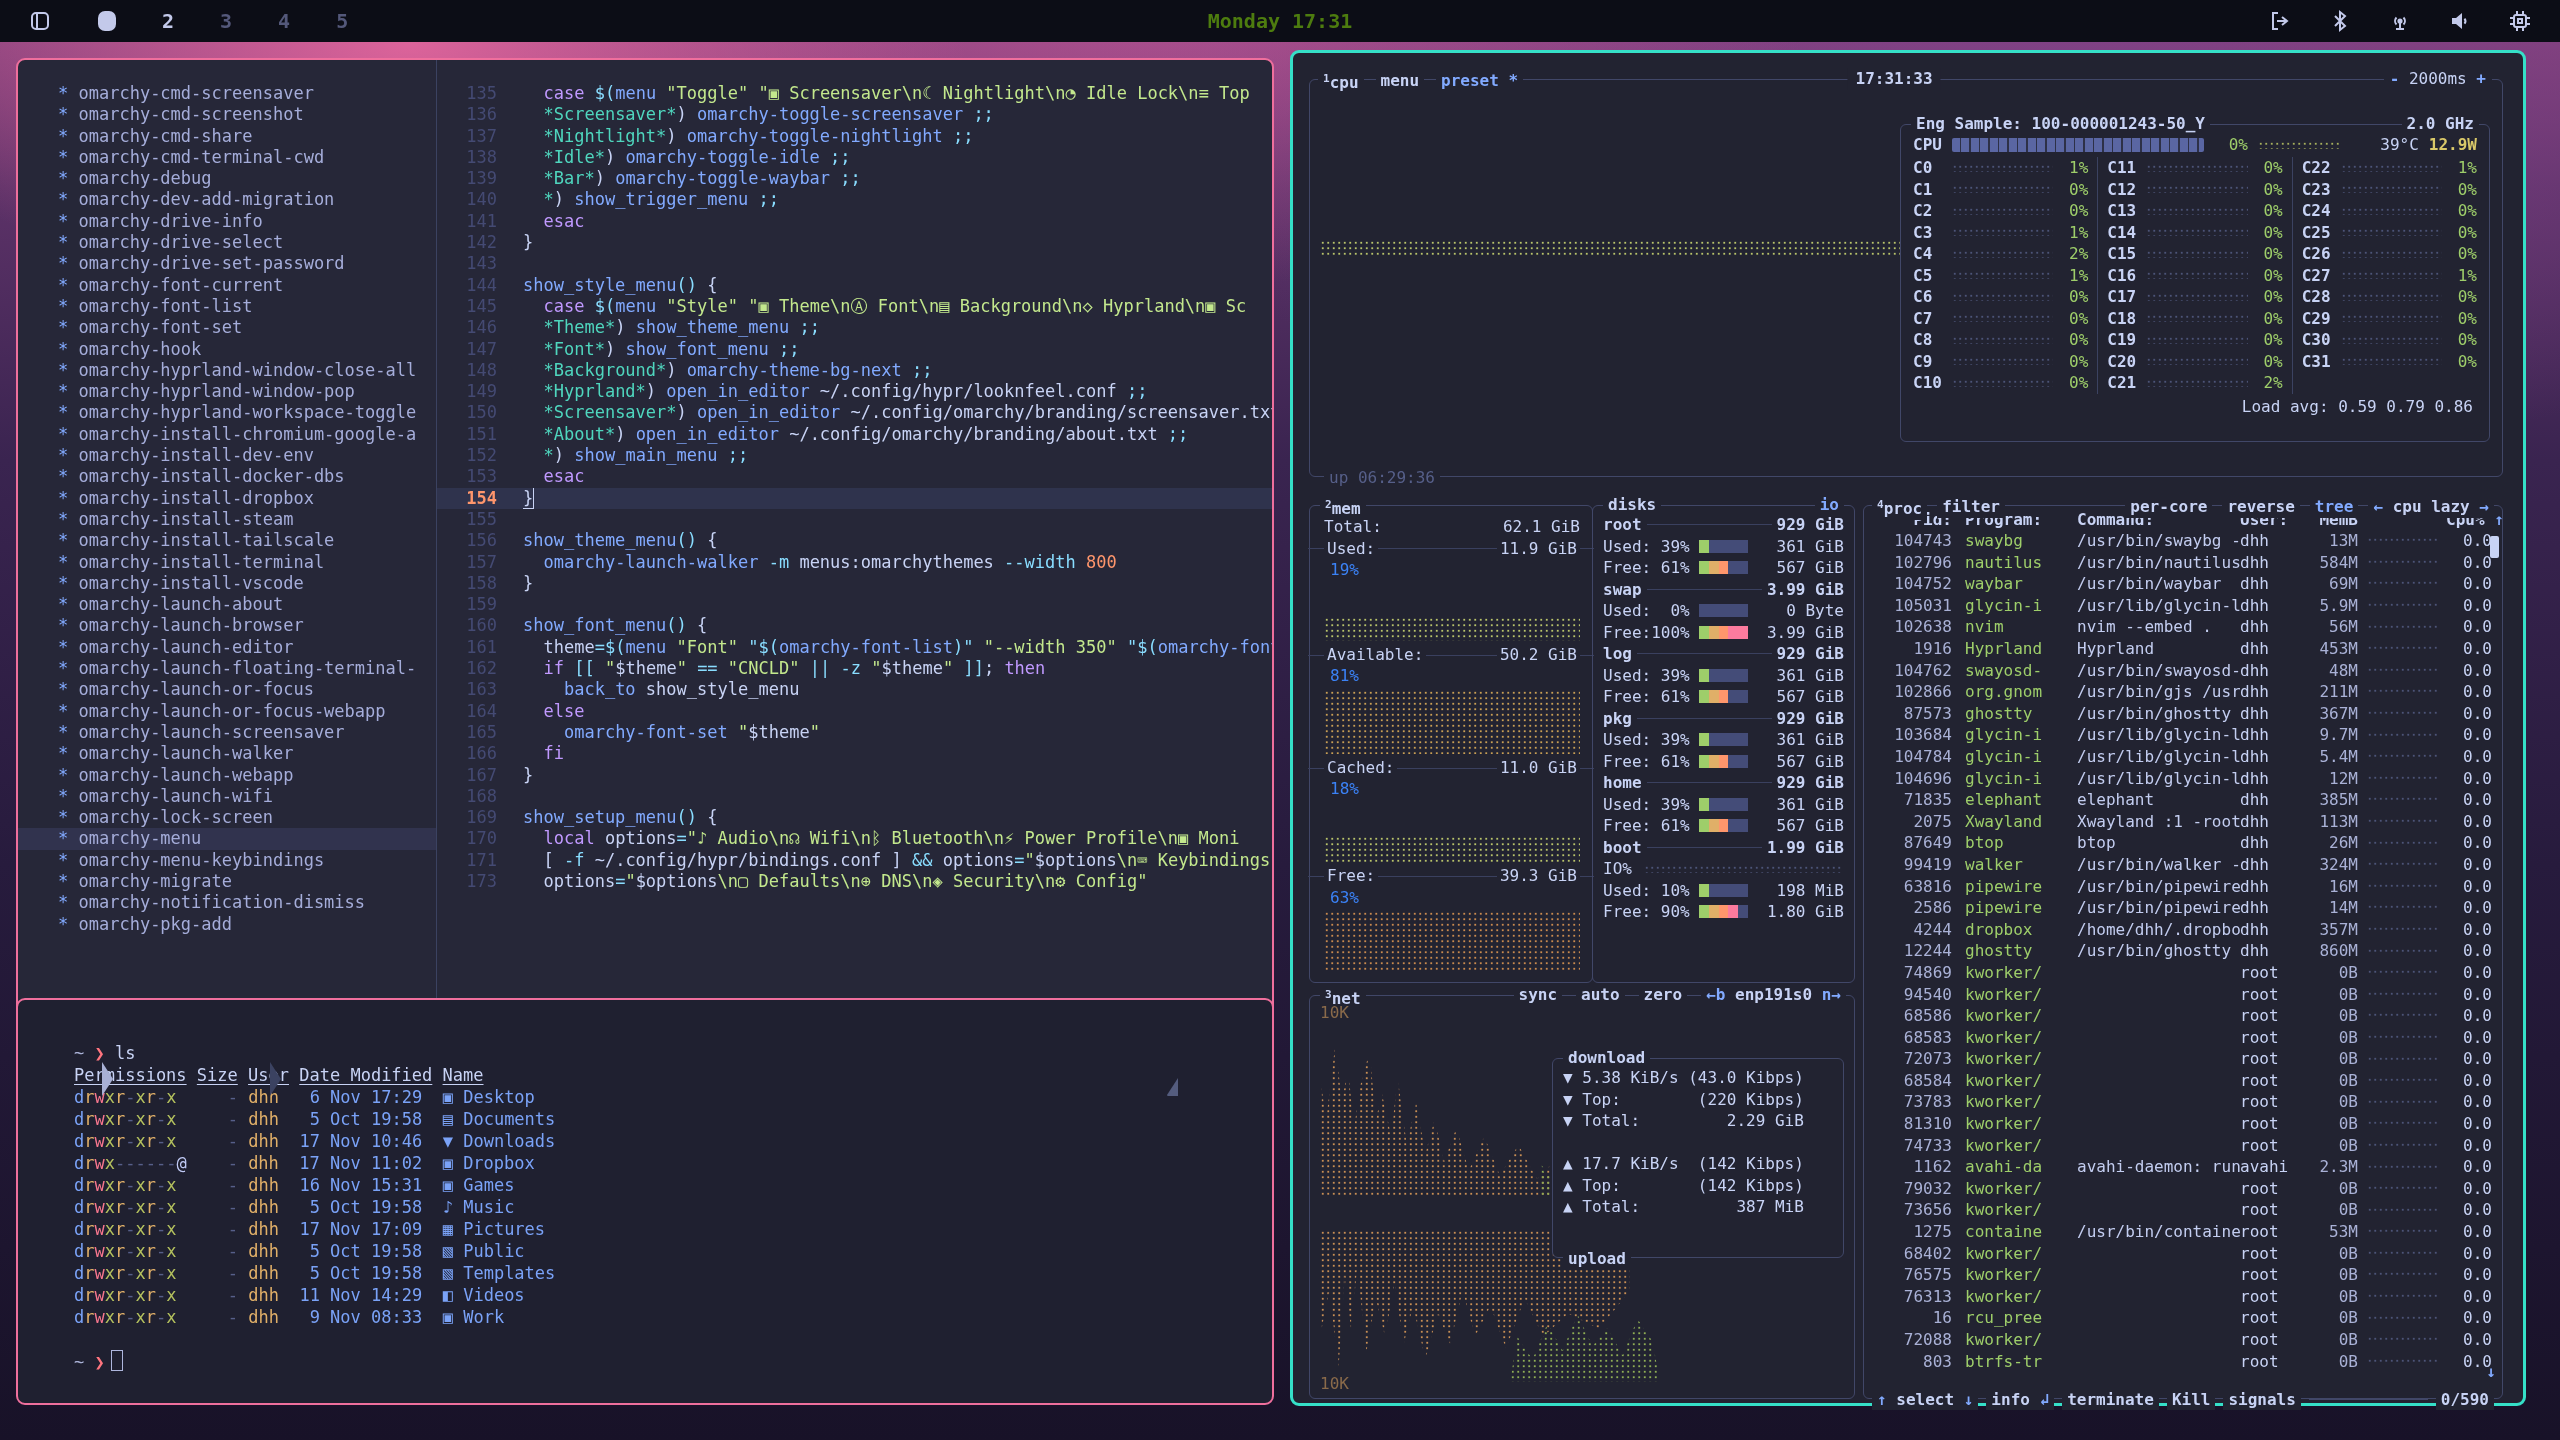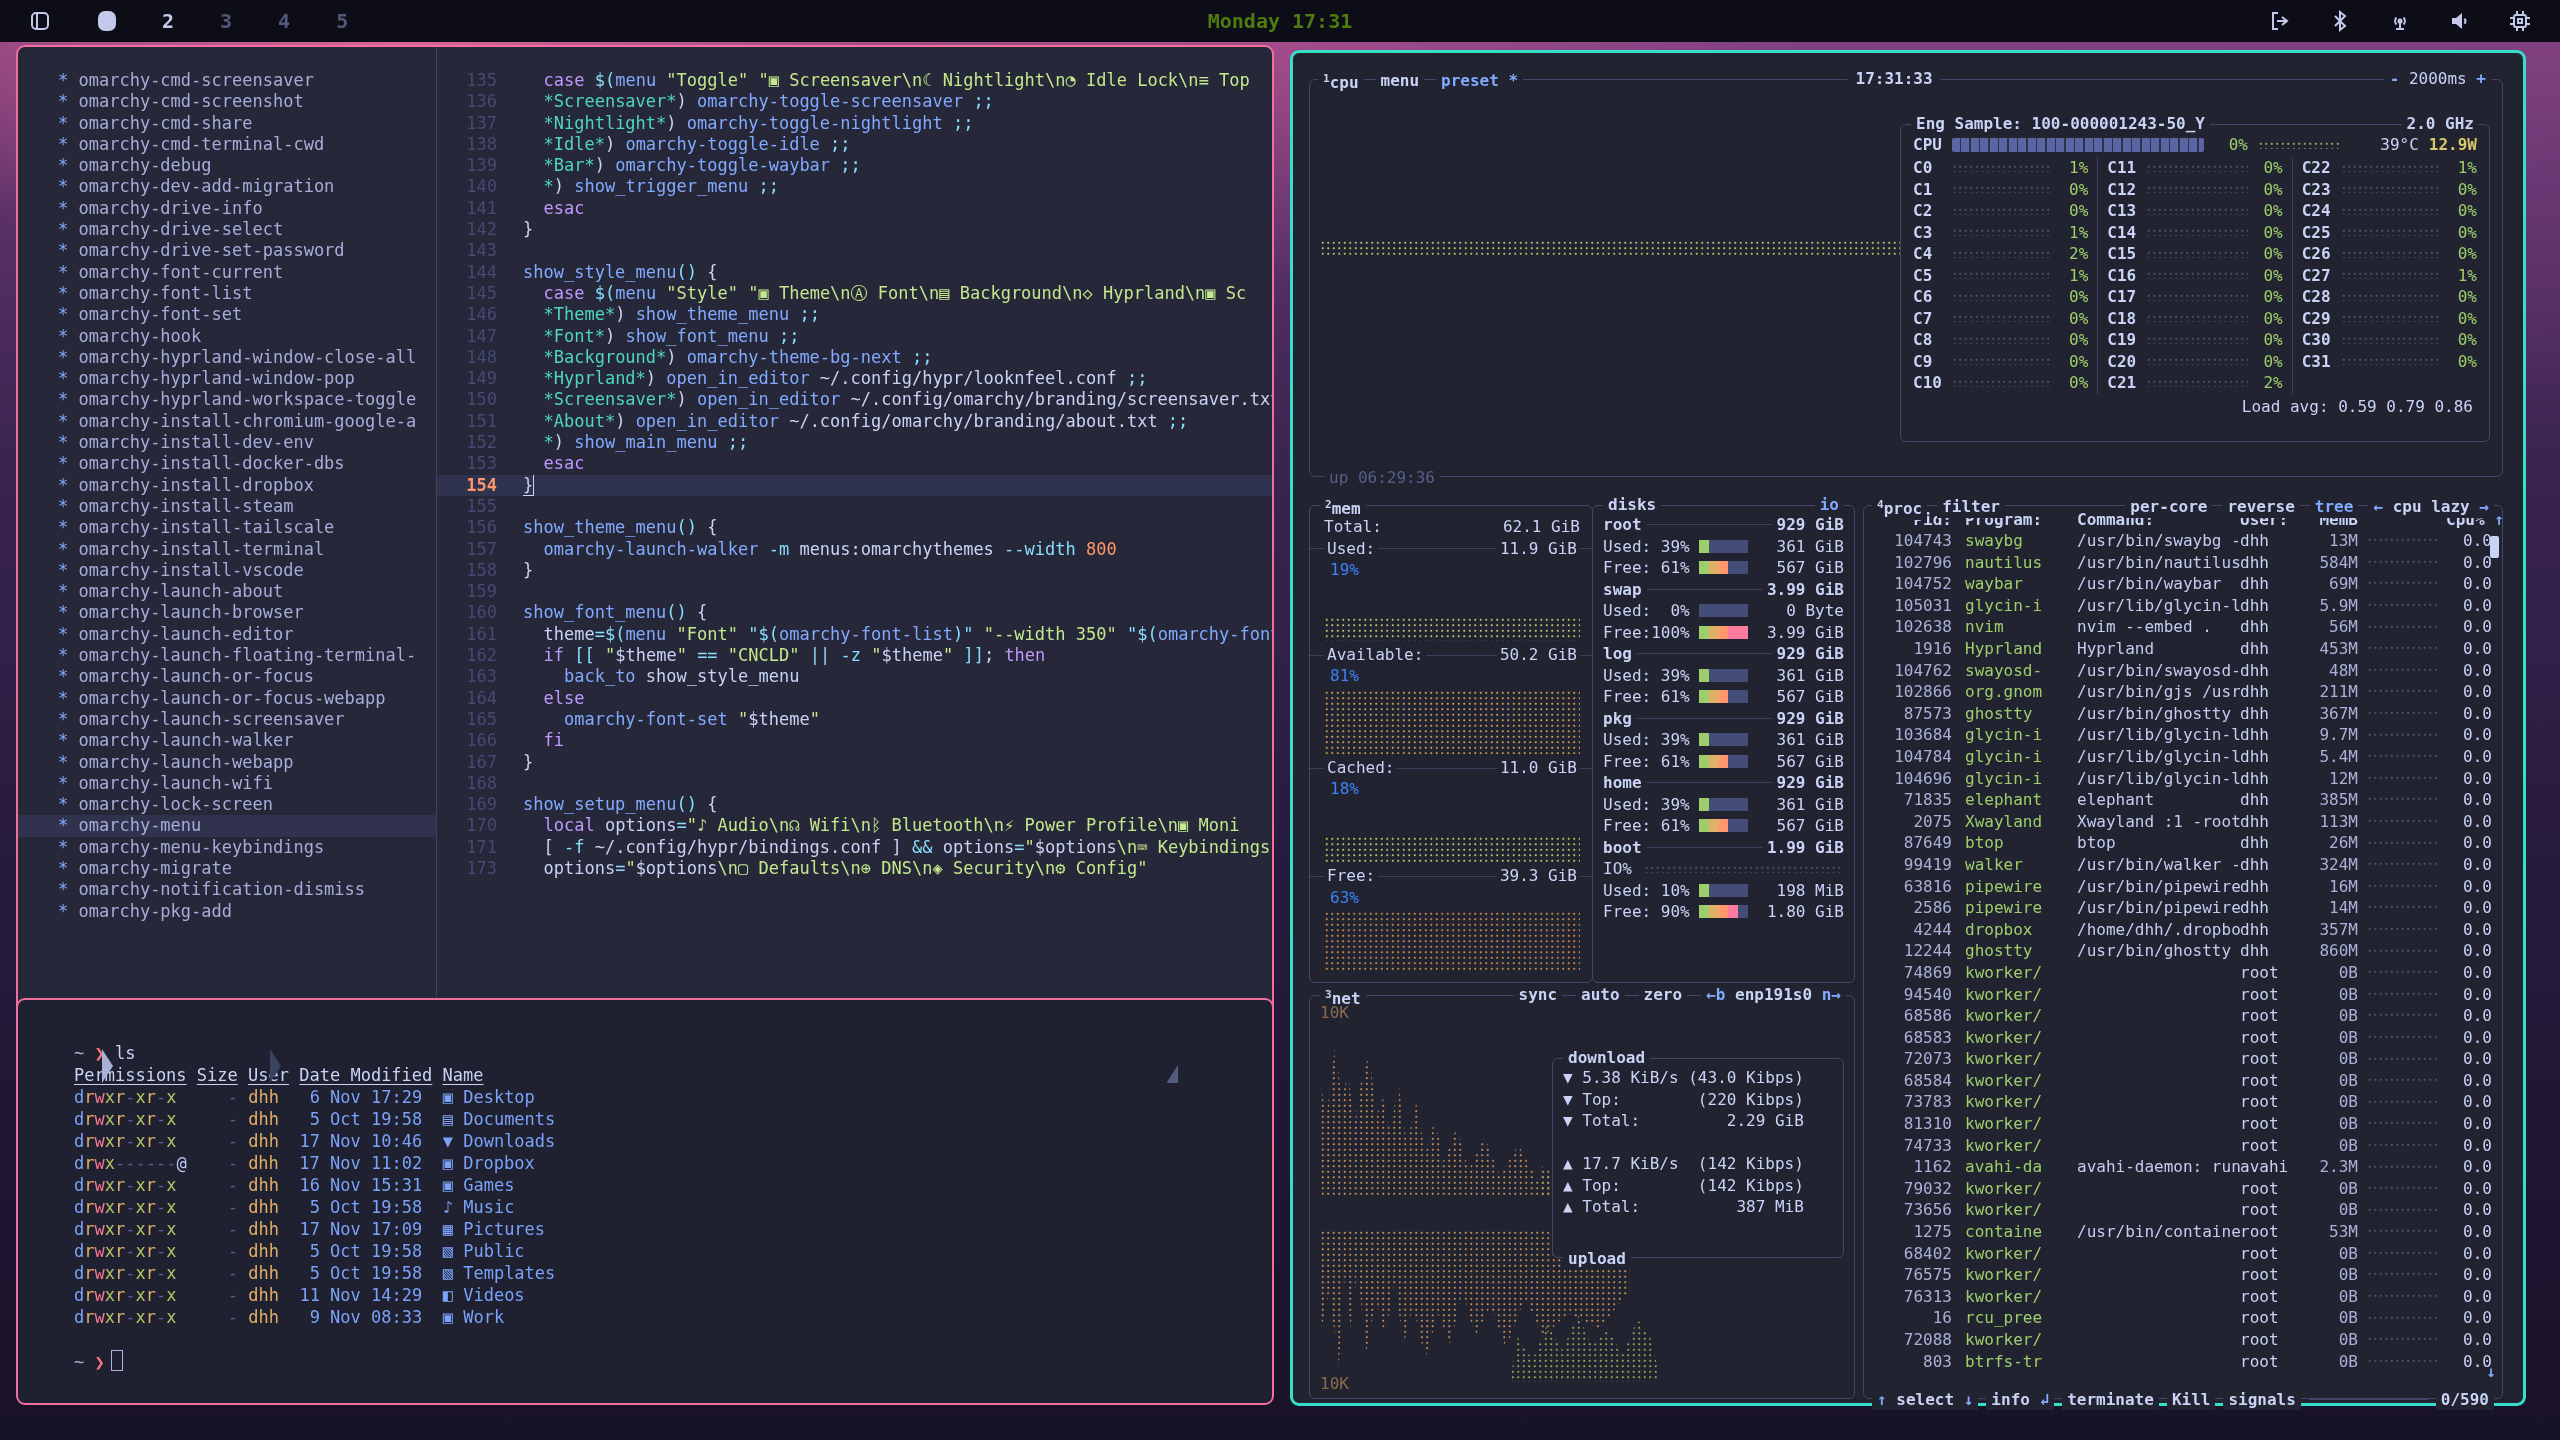--- a/index.html
+++ b/index.html
@@ -17,21 +17,21 @@
   .tb-left{display:flex;align-items:center;gap:46px;color:#c3c9ea;font-size:20px}
   .ws-pill{width:18px;height:20px;border-radius:7px;background:#c3c9ea;display:inline-block}
   .ws{color:#c3c9ea;font-weight:bold}
   .ws.dim{color:#54587a}
   .tb-clock{position:absolute;left:50%;transform:translateX(-50%);color:#4d7c0f;font-size:20px;font-weight:bold}
   .tb-right{margin-left:auto;display:flex;align-items:center;gap:36px}
   .tb-ic{width:24px;height:24px}
   
   .win{position:absolute;border-radius:9px;box-sizing:border-box}
   
-  .editor-win{left:16px;top:45px;width:1258px;height:1040px;border:2px solid #ef6f9d;background:#262738}
+  .editor-win{left:16px;top:58px;width:1258px;height:1040px;border:2px solid #ef6f9d;background:#262738}
   .ed-body{position:absolute;inset:0 0 34px 0;display:flex;overflow:hidden;border-radius:7px 7px 0 0}
   .filetree{width:418px;flex:none;padding:23px 0 0 40px;box-sizing:border-box;font-size:17px;line-height:21.3px;overflow:hidden}
   .ft-row{white-space:pre}
   .ft-row.sel{background:#31334e;margin-left:-40px;padding-left:40px}
   .ed-sep{width:1px;background:#3b4261;flex:none}
   .code-pane{flex:1;padding-top:23px;font-size:17px;line-height:21.3px;overflow:hidden;position:relative}
   .code-row{display:flex;white-space:pre}
   .code-row .lnum{width:60px;text-align:right;padding-right:26px;color:#444a73;flex:none}
   .code-row.cur{background:#2f334d}
   .code-row.cur .lnum{color:#ff966c;font-weight:bold}

